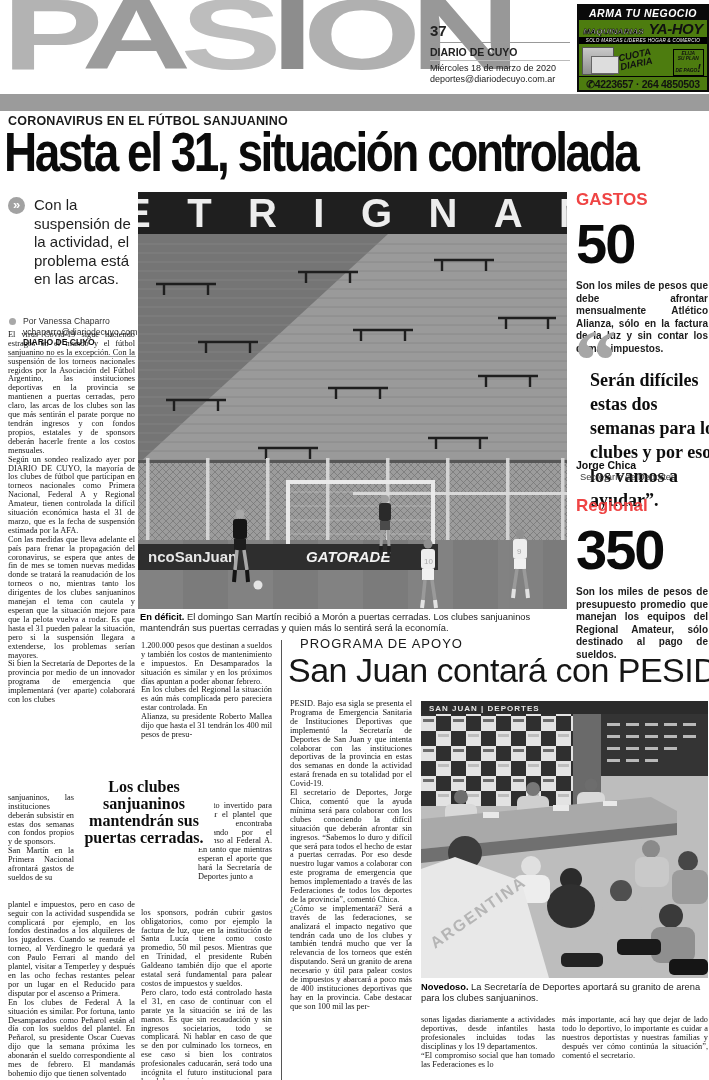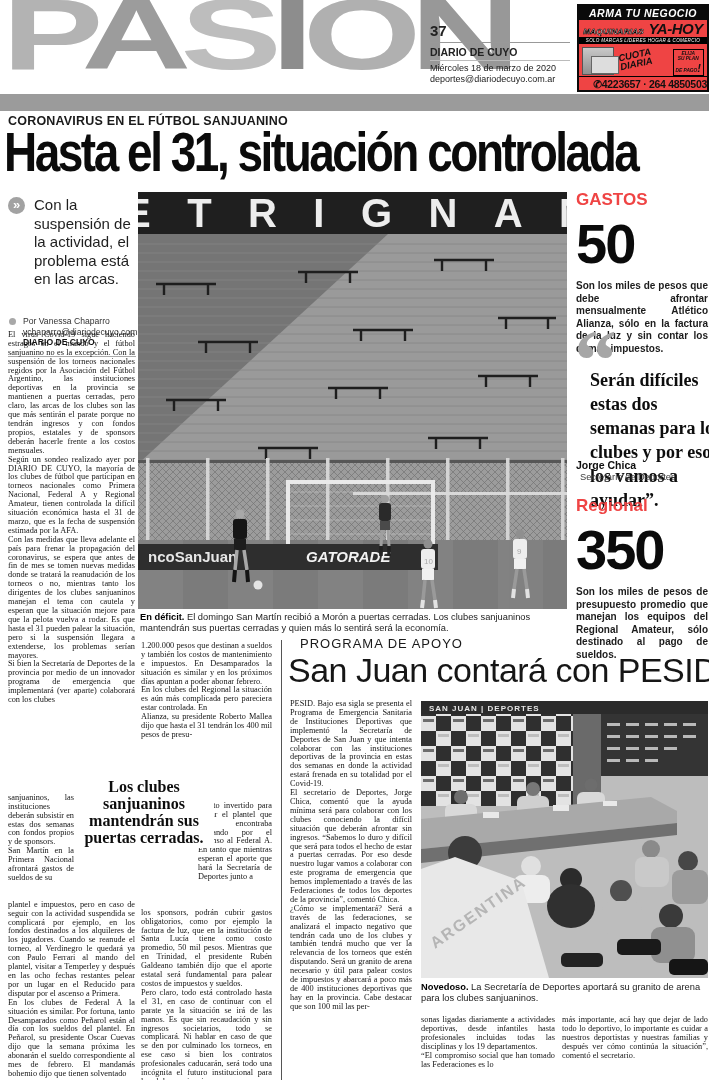--- a/index.html
+++ b/index.html
@@ -9,33 +9,33 @@
   
   #masthead{left:2px;top:-16px;font-size:100px;font-weight:700;letter-spacing:-0.07em;
             transform:scale(1.52,1.0);transform-origin:left top;white-space:nowrap;line-height:1;}
   #masthead .c0{color:#b3b3b3}#masthead .c1{color:#9c9c9c}#masthead .c2{color:#bdbdbd}
   #masthead .c3{color:#8d8d8d}#masthead .c4{color:#b0b0b0}#masthead .c5{color:#989898}
   #hdrinfo{left:430px;top:22px;width:140px;font-size:9px;color:#222;}
   #hdrinfo .pg{font-size:15px;font-weight:700;padding-bottom:3px;}
   #hdrinfo .nm{font-weight:700;font-size:10.5px;border-top:1px solid #999;padding:3px 0 2px;}
   #hdrinfo .dt{border-top:1px solid #bbb;padding-top:2px;}
   #hdrinfo .em{padding-top:1px;}
-  #ad{left:577px;top:4px;width:128px;height:84px;border:2px solid #0a0a0a;background:#ef4444;font-style:italic;}
+  #ad{left:577px;top:4px;width:128px;height:84px;border:2px solid #0a0a0a;background:#4d7c0f;font-style:italic;}
   #ad .bar{background:#0a0a0a;color:#fff;font-weight:700;font-size:10.5px;text-align:center;letter-spacing:.5px;padding:1px 0;}
   #ad .brand{text-align:center;line-height:1;padding-top:1px;}
   #ad .b1{font-size:8px;font-weight:700;color:#fff;-webkit-text-stroke:.6px #000;letter-spacing:.3px;}
   #ad .b2{font-size:15px;font-weight:700;letter-spacing:-.5px;}
   #ad .strip{background:#000;color:#fff;font-size:4.6px;text-align:center;letter-spacing:.3px;padding:1px 0;}
   #ad .mid{position:relative;height:32px;}
   #ad .appl{position:absolute;left:3px;top:3px;width:30px;height:26px;background:linear-gradient(#c9c9c9,#8f8f8f);border:1px solid #555;}
   #ad .appl2{position:absolute;left:12px;top:12px;width:26px;height:16px;background:#ddd;border:1px solid #666;}
   #ad .cuota{position:absolute;left:40px;top:6px;font-weight:700;font-size:9.5px;line-height:.95;transform:rotate(-12deg);}
   #ad .plan{position:absolute;right:3px;top:5px;border:1px solid #000;font-size:4.8px;font-weight:700;padding:1px 2px;line-height:1.1;text-align:center;}
   #ad .plan .ex{font-size:11px;font-weight:700;}
-  #ad .tel{border-top:1px solid #000;font-style:normal;font-weight:700;font-size:10.5px;text-align:right;letter-spacing:-.3px;padding-top:1px;}
+  #ad .tel{border-top:1px solid #000;font-style:normal;font-weight:700;font-size:10.5px;text-align:center;letter-spacing:-.3px;padding-top:1px;}
   #graybar{left:0;top:94px;width:709px;height:17px;background:#9b9b9b;}
   
   #kicker{left:8px;top:114px;font-size:12.5px;font-weight:700;letter-spacing:.2px;color:#1a1a1a;}
   #headline{left:4px;top:124px;font-size:56px;font-weight:700;letter-spacing:-3px;line-height:1;
             transform:scaleX(.82);transform-origin:left top;white-space:nowrap;color:#0b0b0b;}
   #standfirst{left:8px;top:196px;width:128px;font-size:15px;line-height:18.5px;color:#1f1f1f;}
   #standfirst .txt{padding-left:26px;}
   .chev{position:absolute;left:0;top:1px;width:17px;height:17px;border-radius:50%;background:#a2a2a2;
         color:#fff;font-size:13px;font-weight:700;text-align:center;line-height:16px;}
   #byline{left:8px;top:292px;width:128px;font-size:8.6px;line-height:10.5px;color:#333;

